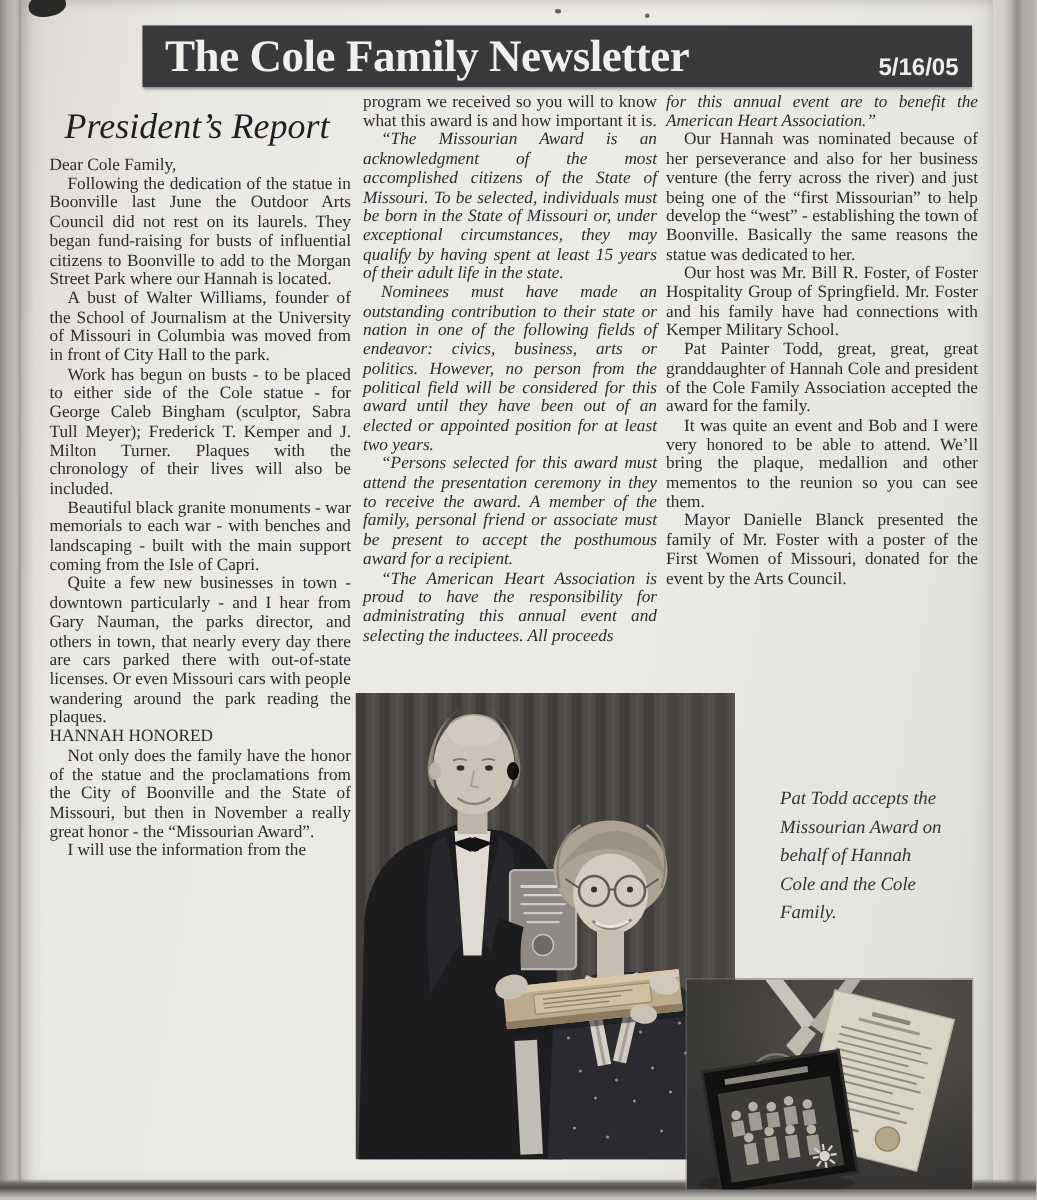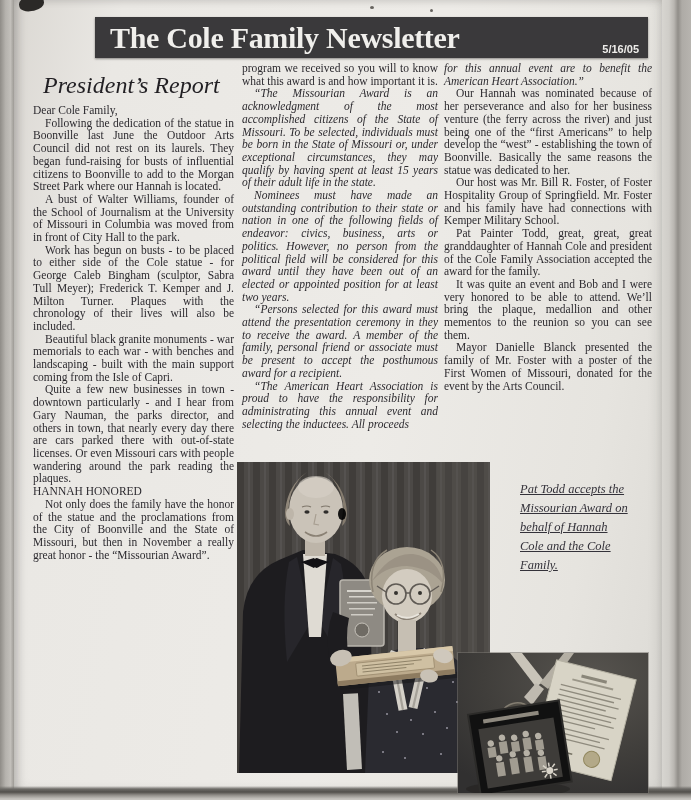--- a/index.html
+++ b/index.html
@@ -18,33 +18,33 @@
         border-radius:45%;transform:rotate(-10deg);}
   .speck{position:absolute;width:4px;height:3px;background:#66635f;border-radius:50%;}
   .s1{left:356px;top:6px;}
   .s2{left:416px;top:9px;width:3px;}
   .masthead{position:absolute;left:81px;top:17px;width:553px;height:41px;background:#3a393b;
         box-shadow:0 1px 2px rgba(40,38,36,.5);}
   .mast-title{position:absolute;left:15px;top:0;line-height:41px;
         font-family:Liberation Serif, serif;font-weight:bold;font-size:30px;
         letter-spacing:-.3px;color:#f0efec;white-space:nowrap;}
   .mast-date{position:absolute;right:9px;bottom:3px;
-        font-family:"Liberation Sans",sans-serif;font-weight:bold;font-size:11px;color:#eeedea;margin-left:28px;}
+        font-family:"Liberation Sans",sans-serif;font-weight:bold;font-size:16px;color:#eeedea;margin-left:28px;}
   .col{position:absolute;}
   .col1{left:19px;top:64px;width:201px;}
   .col2{left:228px;top:62px;width:196px;}
   .col3{left:430px;top:62px;width:208px;}
   .report-heading{margin:10px 0 7px 10px;font-family:"Liberation Serif",serif;
         font-style:italic;font-weight:normal;font-size:24px;line-height:23px;color:#211f23;}
   .para{margin:0;text-indent:12px;text-align:justify;
         font-size:11.5px;line-height:12.7px;color:#2c2a2f;}
   .para.noindent{text-indent:0;}
   .para.italic{font-style:italic;}
-  .caption{position:absolute;left:506px;top:480px;width:112px;
-        font-style:italic;font-size:12.5px;line-height:19px;color:#34323a;text-decoration:underline;}
+  .caption{position:absolute;left:506px;top:523px;width:112px;
+        font-style:italic;font-size:12.5px;line-height:19px;color:#34323a;}
   .photo-main{position:absolute;left:223px;top:462px;width:253px;height:311px;}
   .photo-inset{position:absolute;left:444px;top:653px;width:190px;height:140px;z-index:3;
         outline:1px solid rgba(120,117,112,.55);}
 </style>
 </head>
 <body>
 
 <div class="scan">
   <div class="left-strip"></div>
 
@@ -62,34 +62,35 @@
       <h2 class="report-heading">President’s Report</h2>
       <div>
           <p class="para noindent">Dear Cole Family,</p>
           <p class="para indent">Following the dedication of the statue in Boonville last June the Outdoor Arts Council did not rest on its laurels. They began fund-raising for busts of influential citizens to Boonville to add to the Morgan Street Park where our Hannah is located.</p>
           <p class="para indent">A bust of Walter Williams, founder of the School of Journalism at the University of Missouri in Columbia was moved from in front of City Hall to the park.</p>
           <p class="para indent">Work has begun on busts - to be placed to either side of the Cole statue - for George Caleb Bingham (sculptor, Sabra Tull Meyer); Frederick T. Kemper and J. Milton Turner. Plaques with the chronology of their lives will also be included.</p>
           <p class="para indent">Beautiful black granite monuments - war memorials to each war - with benches and landscaping - built with the main support coming from the Isle of Capri.</p>
           <p class="para indent">Quite a few new businesses in town - downtown particularly - and I hear from Gary Nauman, the parks director, and others in town, that nearly every day there are cars parked there with out-of-state licenses. Or even Missouri cars with people wandering around the park reading the plaques.</p>
           <p class="para noindent">HANNAH HONORED</p>
           <p class="para indent">Not only does the family have the honor of the statue and the proclamations from the City of Boonville and the State of Missouri, but then in November a really great honor - the “Missourian Award”.</p>
+          <p class="para indent">I will use the information from the</p>
         </div>
     </div>
 
     <div class="col col2">
         <p class="para noindent">program we received so you will to know what this award is and how important it is.</p>
         <p class="para indent italic">“The Missourian Award is an acknowledgment of the most accomplished citizens of the State of Missouri. To be selected, individuals must be born in the State of Missouri or, under exceptional circumstances, they may qualify by having spent at least 15 years of their adult life in the state.</p>
         <p class="para indent italic">Nominees must have made an outstanding contribution to their state or nation in one of the following fields of endeavor: civics, business, arts or politics. However, no person from the political field will be considered for this award until they have been out of an elected or appointed position for at least two years.</p>
         <p class="para indent italic">“Persons selected for this award must attend the presentation ceremony in they to receive the award. A member of the family, personal friend or associate must be present to accept the posthumous award for a recipient.</p>
         <p class="para indent italic">“The American Heart Association is proud to have the responsibility for administrating this annual event and selecting the inductees. All proceeds</p>
       </div>
 
     <div class="col col3">
         <p class="para noindent italic">for this annual event are to benefit the American Heart Association.”</p>
-        <p class="para indent">Our Hannah was nominated because of her perseverance and also for her business venture (the ferry across the river) and just being one of the “first Americans” to help develop the “west” - establishing the town of Boonville. Basically the same reasons the statue was dedicated to her.</p>
+        <p class="para indent">Our Hannah was nominated because of her perseverance and also for her business venture (the ferry across the river) and just being one of the “first Missourian” to help develop the “west” - establishing the town of Boonville. Basically the same reasons the statue was dedicated to her.</p>
         <p class="para indent">Our host was Mr. Bill R. Foster, of Foster Hospitality Group of Springfield. Mr. Foster and his family have had connections with Kemper Military School.</p>
         <p class="para indent">Pat Painter Todd, great, great, great granddaughter of Hannah Cole and president of the Cole Family Association accepted the award for the family.</p>
         <p class="para indent">It was quite an event and Bob and I were very honored to be able to attend. We’ll bring the plaque, medallion and other mementos to the reunion so you can see them.</p>
         <p class="para indent">Mayor Danielle Blanck presented the family of Mr. Foster with a poster of the First Women of Missouri, donated for the event by the Arts Council.</p>
       </div>
 
     <div class="caption">Pat Todd accepts the Missourian Award on behalf of Hannah Cole and the Cole Family.</div>
 
     <svg class="photo-main" viewBox="0 0 253 311" xmlns="http://www.w3.org/2000/svg">
       <defs>

